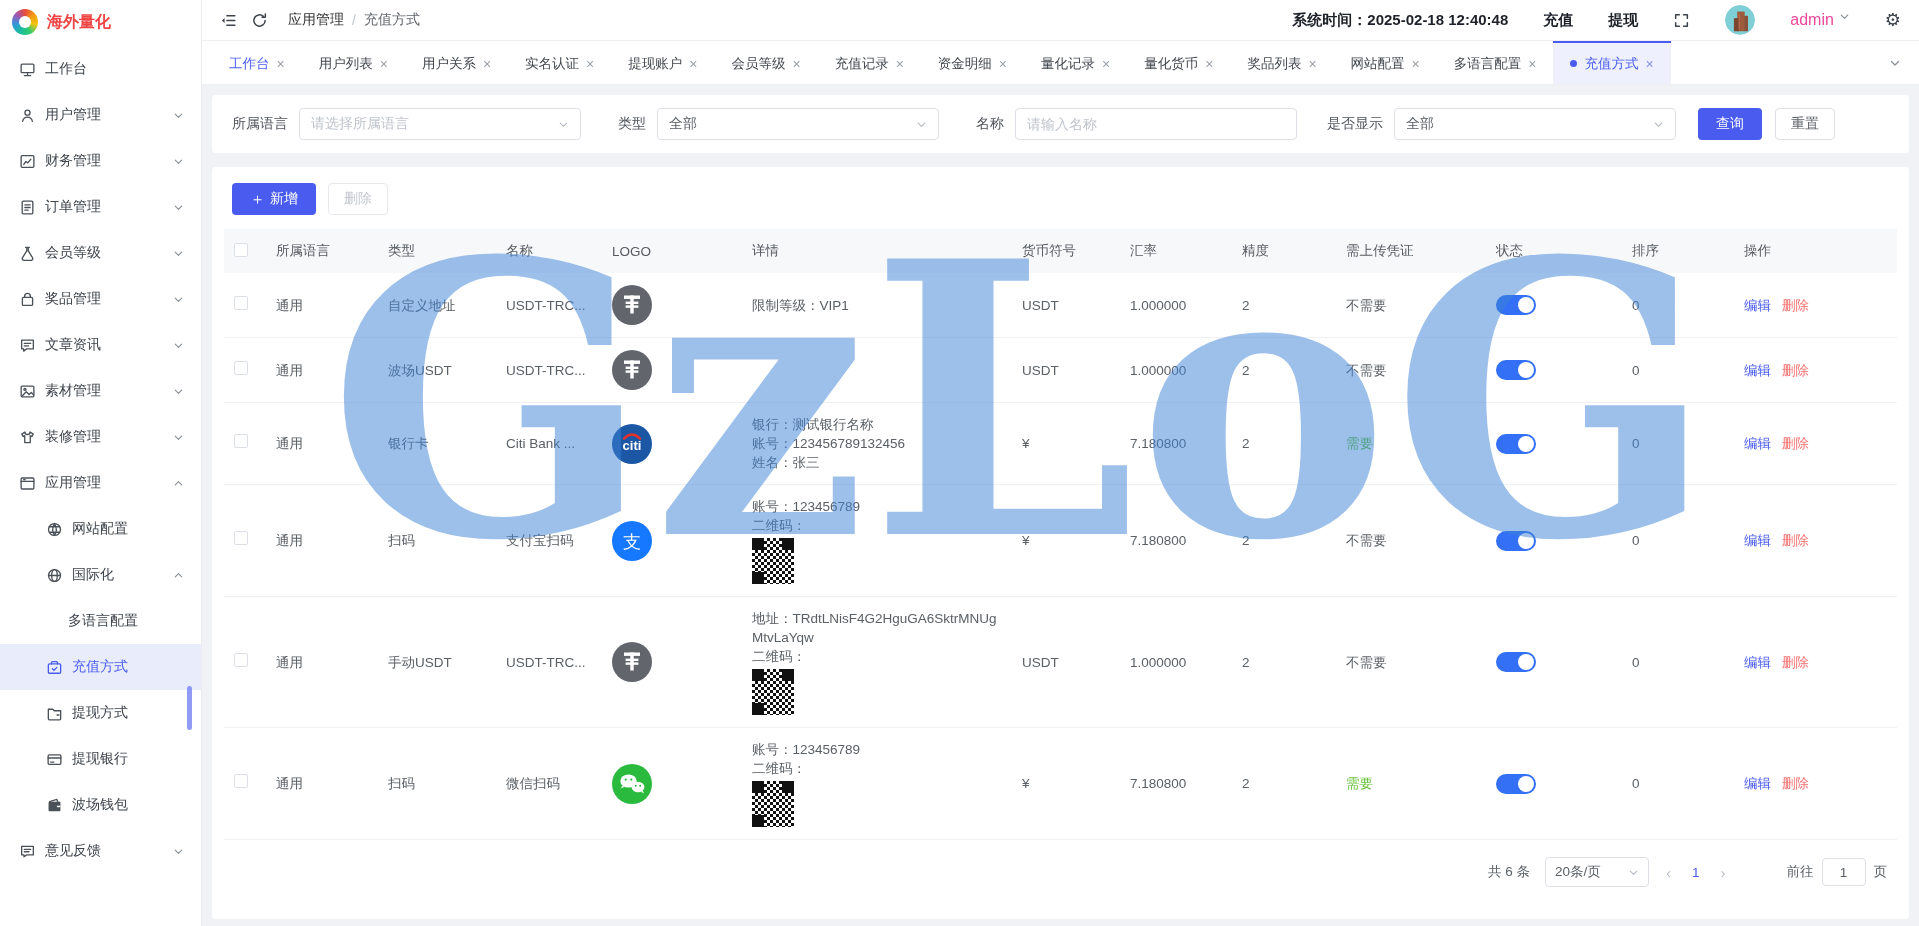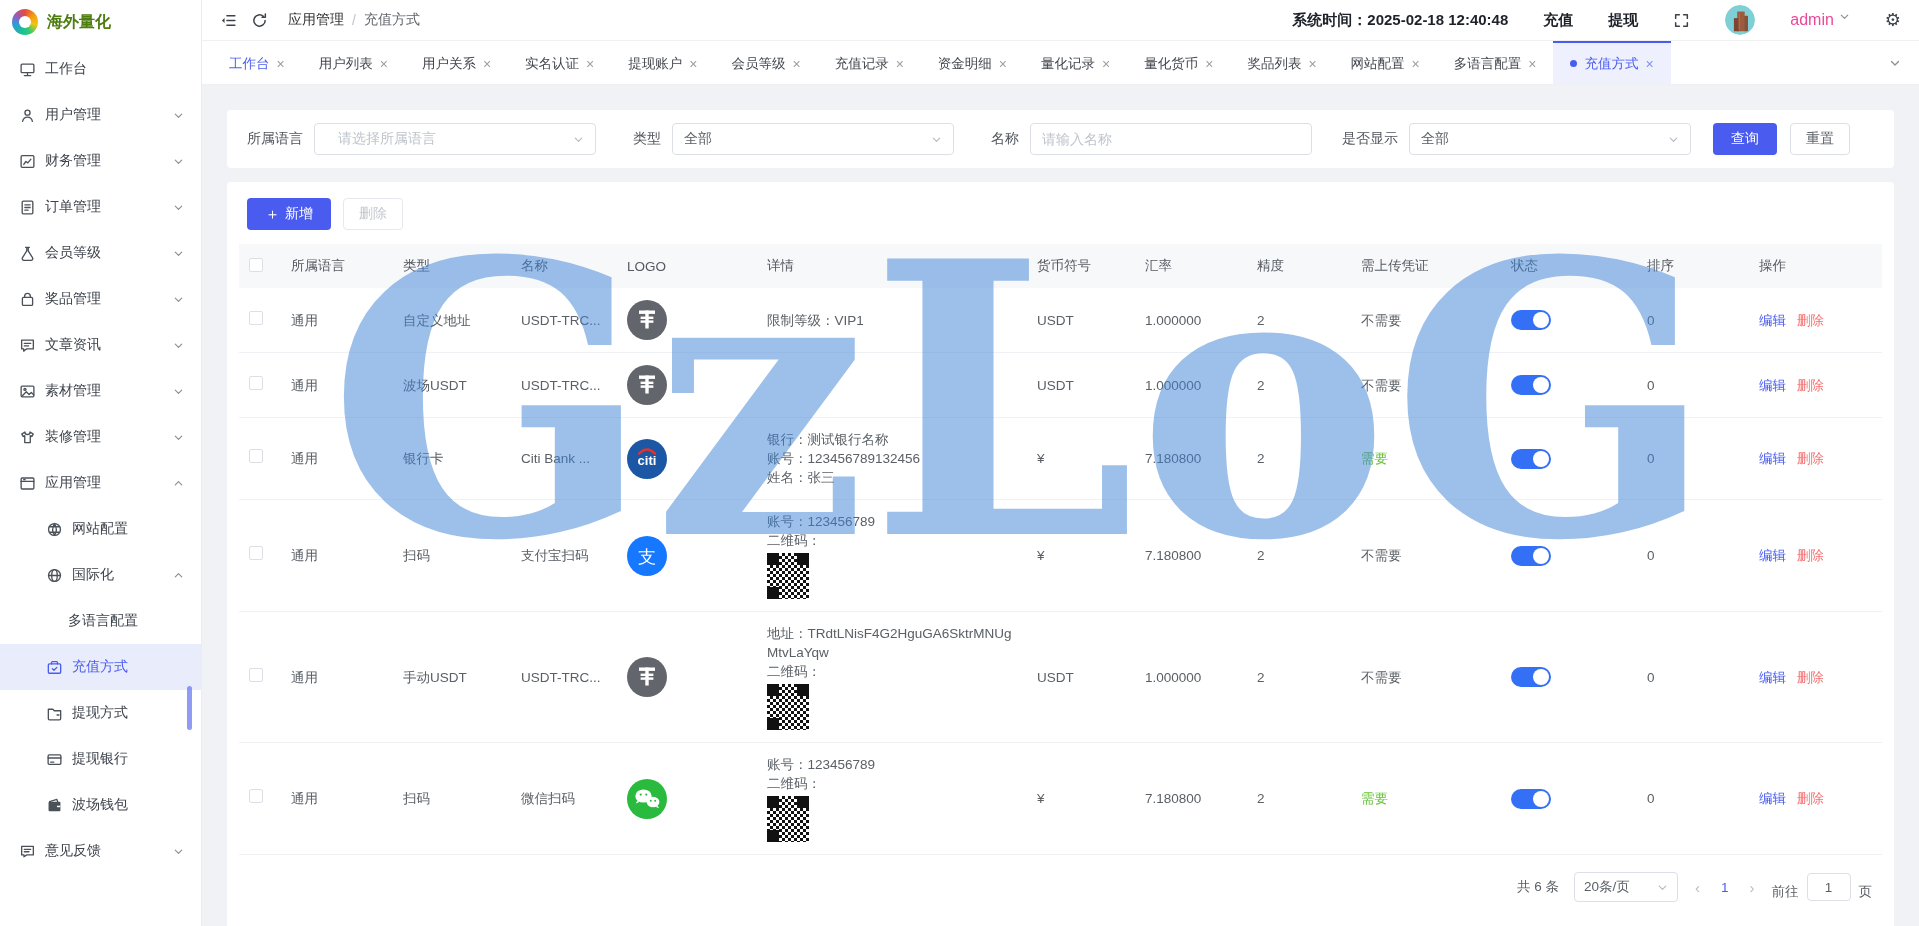--- a/index.html
+++ b/index.html
@@ -9,21 +9,21 @@
   *{box-sizing:border-box;margin:0;padding:0;}
   html,body{width:1919px;height:926px;overflow:hidden;}
   body{font-family:"Liberation Sans","DejaVu Sans",sans-serif;background:var(--bg);color:var(--text);font-size:14px;}
   .app{display:flex;width:100%;height:100%;}
 
   
   .sidebar{width:202px;background:#fff;border-right:1px solid #ececf0;height:100%;position:relative;flex-shrink:0;}
   .brand{display:flex;align-items:center;gap:9px;height:44px;padding-left:12px;}
   .brand-logo{width:26px;height:26px;border-radius:50%;background:conic-gradient(#e74c3c,#f39c12,#f1c40f,#2ecc71,#1abc9c,#3498db,#9b59b6,#e74c3c);position:relative;}
   .brand-logo::after{content:'';position:absolute;inset:7px;border-radius:50%;background:#fff;}
-  .brand-name{font-size:16px;font-weight:700;color:#4d7c0f;}
+  .brand-name{font-size:16px;font-weight:700;color:#ef4444;}
   .side-nav{padding-top:2px;}
   .side-item{display:flex;align-items:center;height:46px;cursor:pointer;color:#3d434b;font-size:14px;position:relative;}
   .side-item .sicon{width:17px;height:17px;display:inline-flex;align-items:center;justify-content:center;margin-right:9px;color:#4b5159;flex-shrink:0;}
   .side-item.lv1{padding-left:19px;}
   .side-item.lv2{padding-left:46px;}
   .side-item.lv3{padding-left:68px;}
   .side-item .chev{position:absolute;right:17px;color:#8a9097;display:flex;}
   .side-item.active{background:#e9edfb;color:var(--primary);}
   .side-item.active .sicon{color:var(--primary);}
   .side-thumb{position:absolute;right:9px;top:686px;width:5px;height:44px;border-radius:3px;background:#6b79f2;opacity:.75;}
@@ -48,27 +48,27 @@
   .tabbar{height:44px;background:#fff;border-bottom:1px solid #eef0f2;display:flex;align-items:stretch;padding-left:10px;flex-shrink:0;}
   .tab{display:flex;align-items:center;padding:0 17px;font-size:13.5px;color:#42474e;cursor:pointer;border-top:2px solid transparent;}
   .tab .tab-close{margin-left:7px;color:#9aa0a8;font-size:14px;}
   .tab.accent .tab-label{color:var(--primary);}
   .tab.active{background:#eef1fd;border-top-color:var(--primary);color:var(--primary);}
   .tab.active .tab-close{color:#8691ef;}
   .tab .dot{width:7px;height:7px;border-radius:50%;background:var(--primary);margin-right:7px;}
   .tab-more{margin-left:auto;display:flex;align-items:center;padding:0 18px;color:#8a9097;cursor:pointer;}
 
   
-  .content{flex:1;padding:25px;overflow:hidden;border-radius:13px;}
+  .content{flex:1;padding:10px;overflow:hidden;border-radius:13px;}
   .card{background:#fff;border-radius:4px;}
   .filter-card{padding:13px 20px;display:flex;align-items:center;}
   .f-group{display:flex;align-items:center;}
   .f-label{color:#50555d;margin-right:11px;white-space:nowrap;}
   .sel,.inp{width:282px;height:32px;border:1px solid #dcdfe6;border-radius:4px;display:flex;align-items:center;justify-content:space-between;padding:0 11px;background:#fff;font-size:14px;color:var(--text2);}
-  .sel .ph{color:var(--ph);margin-left:12px;}
+  .sel .ph{color:var(--ph);}
   .sel .caret{color:#b6bcc4;display:flex;}
   input.inp{display:block;outline:none;}
   input.inp::placeholder{color:var(--ph);}
   .btn{height:32px;border-radius:4px;border:1px solid transparent;font-size:14px;display:inline-flex;align-items:center;justify-content:center;cursor:pointer;}
   .btn-primary{background:var(--primary);color:#fff;padding:0 17px;}
   .btn-plain{background:#fff;border-color:#dcdfe6;color:#5f6368;padding:0 15px;}
   .btn-disabled{background:#fff;border-color:#e5e8ec;color:#c3c7cd;padding:0 15px;cursor:not-allowed;}
   .gap28{width:37px;}.gap24{width:30px;}
   .f-actions{margin-left:22px;display:flex;gap:13px;}
 
@@ -91,21 +91,21 @@
       background-image:linear-gradient(#111,#111),linear-gradient(#111,#111),linear-gradient(#111,#111),
         repeating-conic-gradient(#111 0% 25%,#fff 0% 50%);
       background-size:12px 12px,12px 12px,12px 12px,6px 6px;
       background-position:0 0,100% 0,0 100%,0 0;
       background-repeat:no-repeat,no-repeat,no-repeat,repeat;}
 
   .pager{display:flex;align-items:center;justify-content:flex-end;gap:15px;padding:17px 10px 0;color:#5a6066;font-size:13.5px;}
   .psize{width:104px;height:30px;border:1px solid #dcdfe6;border-radius:4px;display:flex;align-items:center;justify-content:space-between;padding:0 9px;cursor:pointer;}
   .parrow{color:#b7bcc4;font-size:15px;cursor:pointer;padding:0 2px;}
   .pnum{color:var(--primary);padding:0 4px;}
-  .goto{display:flex;align-items:flex-end;gap:8px;}
+  .goto{display:flex;align-items:center;gap:8px;margin-left:44px;}
   .goto-input{width:44px;height:28px;border:1px solid #dcdfe6;border-radius:4px;text-align:center;font-size:13.5px;color:var(--text2);outline:none;}
 
   
   .watermark{position:absolute;left:328px;top:212px;z-index:40;pointer-events:none;
     font-family:"DejaVu Serif","Liberation Serif",serif;font-weight:700;font-size:378px;line-height:1;
     color:rgba(59,130,214,0.5);letter-spacing:2px;user-select:none;}
 </style>
 </head>
 <body>
 

